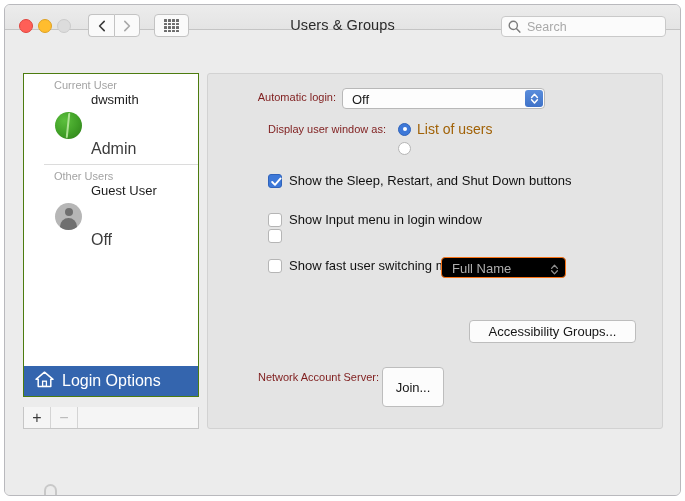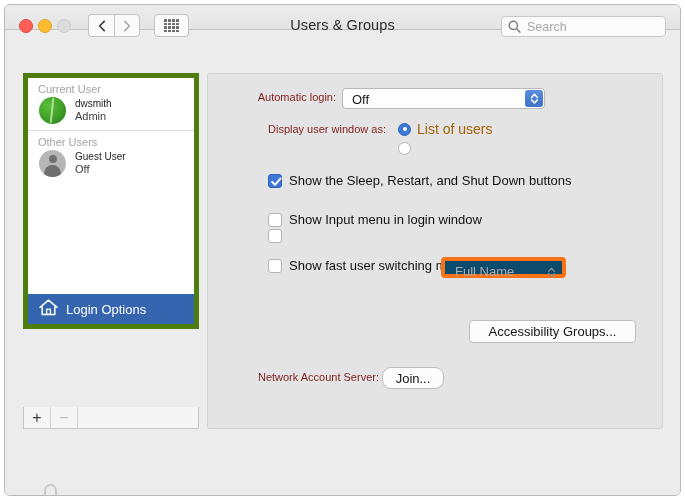--- a/index.html
+++ b/index.html
@@ -124,25 +124,26 @@
     position: absolute;
     left: 0; top: 41px;
     right: 0; bottom: 0;
     background: #ececec;
   }
 
   
   #sidebar {
     position: absolute;
     left: 18px; top: 27px;
-    width: 176px; height: 256px;
+    width: 176px; height: 324px;
     background: #ffffff;
-    border: 5px solid #4d7c0f;
+    border: 1px solid #4d7c0f;
     box-sizing: border-box;
     overflow: hidden;
+    padding-left: 20px;
   }
   .group-header {
     font-size: 11px;
     color: #a3a3a3;
     padding: 5px 0 1px 10px;
   }
   .user-row {
     display: flex;
     align-items: center;
     padding: 1px 0 6px 11px;
@@ -177,40 +178,40 @@
   }
   #avatar-guest::after {
     content: "";
     position: absolute;
     left: 5px; top: 15px;
     width: 17px; height: 14px;
     border-radius: 9px 9px 0 0;
     background: #6f6f6f;
   }
   .user-text { margin-left: 9px; line-height: 1.15; }
-  .user-name { font-size: 10px; color: #1d1d1d; }
-  .user-sub  { font-size: 11px; color: #3c3c3c; }
+  .user-name { font-size: 13px; color: #1d1d1d; }
+  .user-sub  { font-size: 16px; color: #3c3c3c; margin-top: 32px; }
   #divider-users {
     height: 1px;
     background: #dcdcdc;
     margin: 0;
   }
   #login-options-row {
     position: absolute;
     left: 0; right: 0; bottom: 0;
     height: 30px;
     background: #3465ae;
     display: flex;
     align-items: center;
     padding-left: 11px;
     box-sizing: border-box;
   }
   #login-options-label {
     color: #ffffff;
-    font-size: 13px;
+    font-size: 16px;
     margin-left: 8px;
   }
 
   
   #addremove-bar {
     position: absolute;
     left: 18px; top: 361px;
     width: 176px; height: 22px;
     background: #f5f5f5;
     border: 1px solid #c6c6c6;
@@ -330,22 +331,22 @@
     font-size: 13px;
     color: #111;
     white-space: nowrap;
   }
 
   
   #fast-switch-popup {
     position: absolute;
     left: 233px; top: 183px;
     width: 125px; height: 21px;
-    background: #0c4a6e;
-    border: 4px solid #f97316;
+    background: #000000;
+    border: 1px solid #f97316;
     border-radius: 4px;
     box-sizing: border-box;
   }
   #fast-switch-value {
     position: absolute;
     left: 10px; top: 3px;
     font-size: 13px;
     color: #adadad;
   }
   #fast-switch-stepper {
@@ -360,21 +361,21 @@
     border: 1px solid #bdbdbd;
     border-radius: 4px;
     box-sizing: border-box;
     display: flex;
     align-items: center;
     justify-content: center;
     font-size: 13px;
     color: #161616;
   }
   #accessibility-options-button { left: 261px; top: 246px; width: 167px; height: 23px; }
-  #join-button { left: 174px; top: 293px; width: 62px; height: 22px; border-radius: 9px; }
+  #join-button { left: 174px; top: 293px; width: 62px; height: 40px; }
 
   
   #lock-icon {
     position: absolute;
     left: 29px; top: 438px;
     width: 26px; height: 30px;
   }
   #lock-shackle {
     position: absolute;
     left: 10px; top: 0px;

